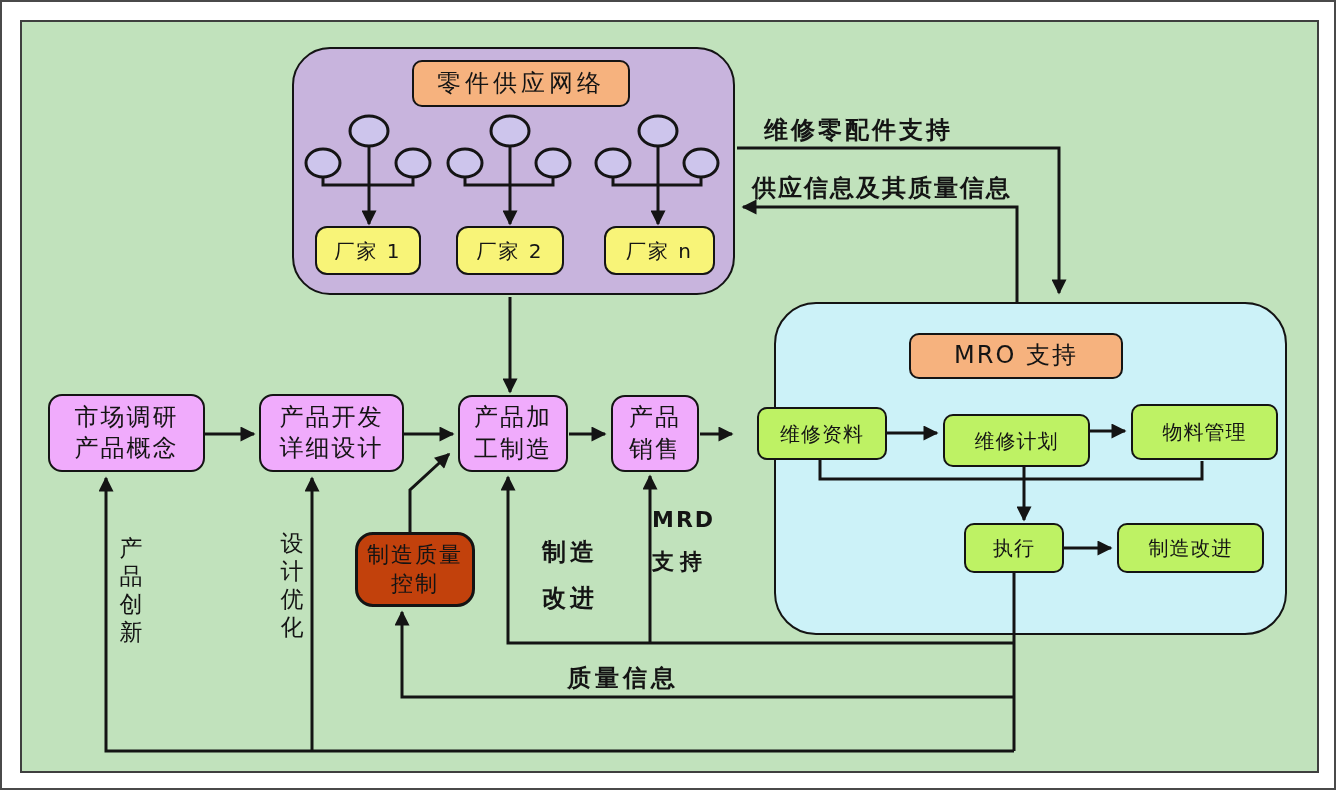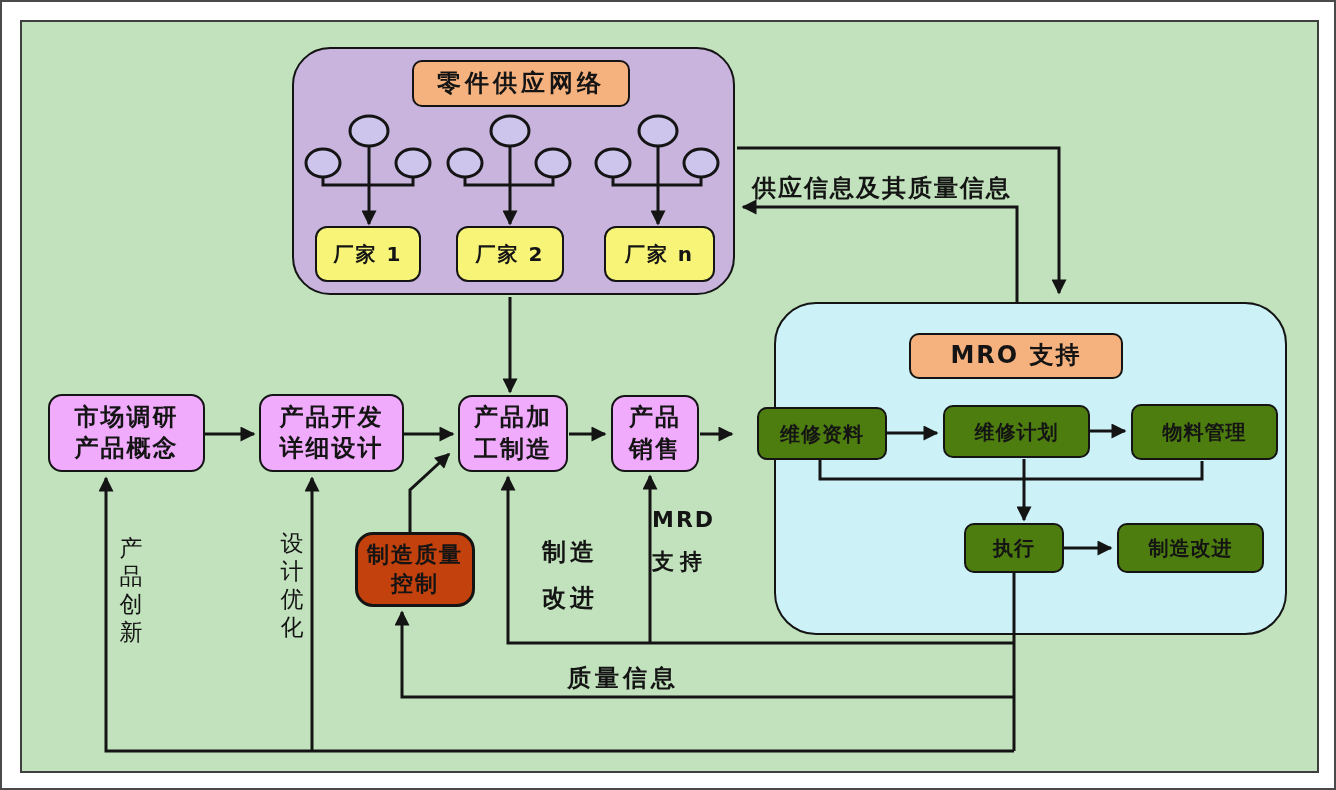--- a/index.html
+++ b/index.html
@@ -12,32 +12,32 @@
     position:absolute;left:18px;top:18px;width:1299px;height:753px;
     background:#c1e2bc;border:2px solid #3f3f3f;box-sizing:border-box;
   }
   .panel{position:absolute;box-sizing:border-box;border:2.5px solid #141414;z-index:1;}
   #supplier-panel{left:290px;top:45px;width:443px;height:248px;border-radius:38px;background:#c8b4dd;}
   #mro-panel{left:772px;top:300px;width:513px;height:333px;border-radius:42px;background:#ccf2f8;}
   #connector-layer{position:absolute;left:0;top:0;width:1336px;height:790px;z-index:2;}
   .box{
     position:absolute;box-sizing:border-box;border:2.5px solid #141414;z-index:3;
     display:flex;flex-direction:column;align-items:center;justify-content:center;
-    font-weight:bold;text-align:left;line-height:1.3;
+    font-weight:normal;text-align:left;line-height:1.3;
   }
   .titlebox{background:#f6b27e;border-radius:10px;font-size:24px;letter-spacing:4px;}
   #supplier-title{left:410px;top:58px;width:218px;height:47px;}
   #mro-title{left:907px;top:331px;width:214px;height:46px;letter-spacing:2px;}
-  .factory{background:#f8f478;border-radius:12px;font-size:20px;letter-spacing:2px;top:224px;height:56px;}
+  .factory{background:#f8f478;border-radius:12px;font-size:20px;letter-spacing:2px;top:224px;height:49px;}
   #factory-1{left:313px;width:106px;}
   #factory-2{left:454px;width:108px;}
   #factory-3{left:602px;width:111px;}
-  .mrobox{background:#4d7c0f;border-radius:10px;font-size:20px;letter-spacing:1px;}
+  .mrobox{background:#bef264;border-radius:10px;font-size:20px;letter-spacing:1px;}
   #mro-box-1{left:755px;top:405px;width:130px;height:53px;}
-  #mro-box-2{left:941px;top:403px;width:147px;height:53px;}
+  #mro-box-2{left:941px;top:412px;width:147px;height:53px;}
   #mro-box-3{left:1129px;top:402px;width:147px;height:56px;}
   #mro-box-4{left:962px;top:521px;width:100px;height:50px;}
   #mro-box-5{left:1115px;top:521px;width:147px;height:50px;}
   .process{background:#f0abfc;border-radius:14px;font-size:24px;letter-spacing:2px;}
   #process-1{left:46px;top:392px;width:157px;height:78px;}
   #process-2{left:257px;top:392px;width:145px;height:78px;}
   #process-3{left:456px;top:393px;width:110px;height:77px;}
   #process-4{left:609px;top:393px;width:88px;height:77px;}
   #quality-box{left:353px;top:530px;width:120px;height:75px;background:#c2410c;
     border:3px solid #141414;border-radius:18px;font-size:22px;letter-spacing:2px;}
@@ -168,20 +168,21 @@
   <div class="box process" id="process-4">
     <div>产品</div>
     <div>销售</div>
   </div>
 
   <div class="box" id="quality-box">
     <div>制造质量</div>
     <div>控制</div>
   </div>
 
+  <div class="label" id="spare-parts-label">维修零配件支持</div>
   <div class="label" id="supply-info-label">供应信息及其质量信息</div>
   <div class="vlabel" id="product-innovation-label">产品创新</div>
   <div class="vlabel" id="design-optimization-label">设计优化</div>
   <div id="mfg-improvement-label">制造改进</div>
   <div class="label" id="mrd-line1">MRD</div>
   <div class="label" id="mrd-line2">支持</div>
   <div class="label" id="quality-info-label">质量信息</div>
 </div>
 
 </body></html>

